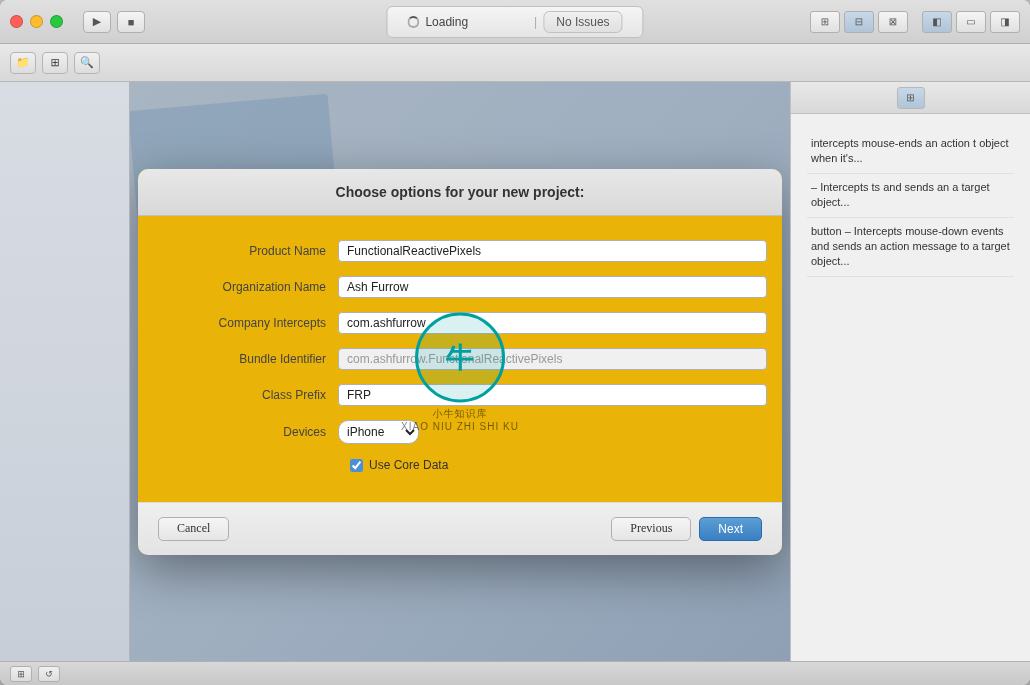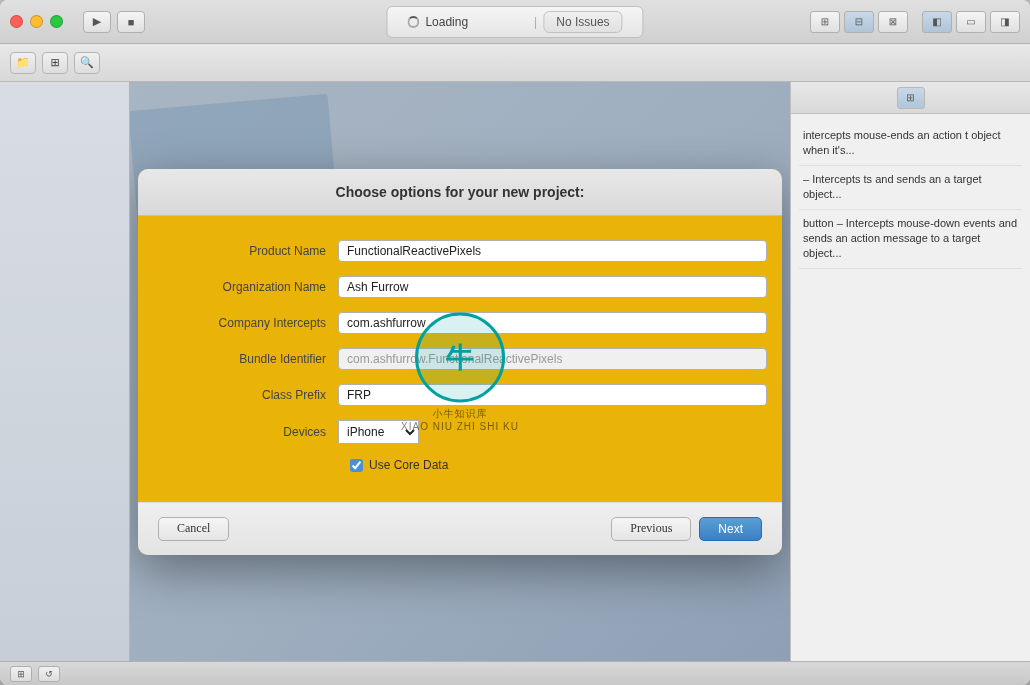--- a/index.html
+++ b/index.html
@@ -269,21 +269,21 @@
     }
 
     .form-input.bundle-id {
       color: #999;
       background: #f0f0f0;
     }
 
     .form-select {
       height: 24px;
       border: 1px solid #b0b0b0;
-      border-radius: 0;
+      border-radius: 10px;
       padding: 0 4px;
       font-size: 12px;
       color: #222;
       background: white;
       appearance: auto;
     }
 
     .checkbox-row {
       display: flex;
       align-items: flex-end;
@@ -371,21 +371,21 @@
       color: #555;
       cursor: pointer;
     }
 
     .rp-btn.active {
       background: linear-gradient(to bottom, #c8d8e8, #b0c5d8);
     }
 
     .right-panel-content {
       flex: 1;
-      padding: 8px;
+      padding: 16px;
       font-size: 11px;
       color: #444;
       overflow-y: auto;
     }
 
     .rp-item {
       padding: 6px 4px;
       border-bottom: 1px solid #e0e0e0;
       line-height: 1.4;
       font-size: 11px;

